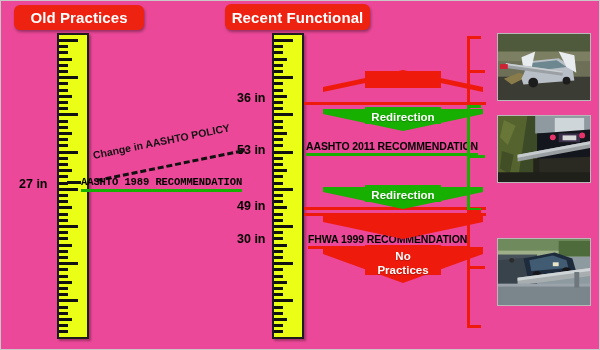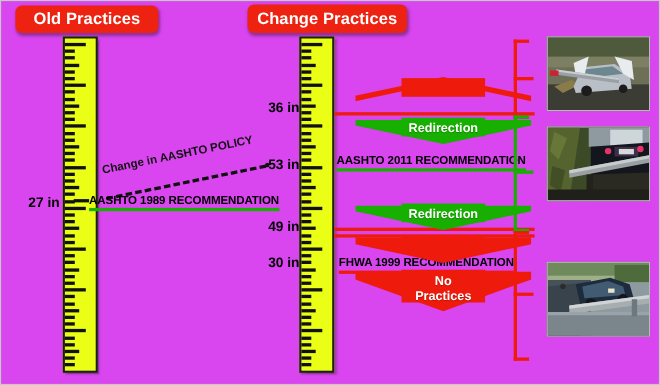--- a/index.html
+++ b/index.html
@@ -3,21 +3,21 @@
 <meta charset="utf-8">
 <style>
   html,body{margin:0;padding:0;}
   body{
     width:600px;height:350px;background:#ffffff;
     font-family:"Liberation Sans",sans-serif;
     overflow:hidden;
   }
   #stage{
     position:relative;width:600px;height:350px;
-    background:#d946ef;
+    background:#ec4899;
     box-sizing:border-box;
     border:1px solid #c8c8c8;
     overflow:hidden;
   }
 
   
   .badge{
     position:absolute;
     background:#ee2211;
     color:#ffffff;
@@ -47,21 +47,21 @@
     position:absolute;left:0;height:3px;background:#111111;
   }
   .tick.s{width:9px;}
   .tick.m{width:13px;}
   .tick.l{width:19px;}
 
   
   .meas{
     position:absolute;
     font-size:12.5px;font-weight:bold;color:#000000;
-    white-space:nowrap;text-align:center;
+    white-space:nowrap;text-align:left;
   }
   #meas-27{left:18px;top:176px;width:42px;}
   #meas-36{left:236px;top:90px;width:42px;}
   #meas-31{left:236px;top:142px;width:42px;}
   #meas-26{left:236px;top:198px;width:42px;}
   #meas-24{left:236px;top:231px;width:42px;}
 
   .pointer{position:absolute;background:#111;height:3px;width:14px;}
   #pointer-27{left:66px;top:180px;z-index:6;}
 
@@ -81,21 +81,21 @@
     transform:rotate(-11.5deg);transform-origin:left center;
   }
 
   
   .reco{
     position:absolute;
     font-size:10.5px;font-weight:bold;color:#000;
     white-space:nowrap;letter-spacing:-.1px;
     padding-bottom:1px;
   }
-  #reco-1989{left:80px;top:175px;border-bottom:3px solid #17b000;}
+  #reco-1989{left:80px;top:175px;border-bottom:3px solid #17b000;font-family:Liberation Mono, monospace;}
   #reco-2011{left:305px;top:139px;border-bottom:3px solid #17b000;}
   #reco-2008{left:307px;top:232px;border-bottom:3px solid #ee1b0c;}
 
   
   .divider{position:absolute;height:3px;}
   #div-36{left:303px;top:101px;width:182px;background:#ee1b0c;}
   #div-26a{left:303px;top:206px;width:182px;background:#ee1b0c;}
   #div-26b{left:303px;top:212px;width:182px;background:#ee1b0c;}
 
   
@@ -141,21 +141,21 @@
   #photo-2{left:496px;top:114px;width:94px;height:68px;}
   #photo-3{left:496px;top:237px;width:94px;height:68px;}
   .photo svg{display:block;width:100%;height:100%;}
 </style>
 </head>
 <body>
 
 <div id="stage">
 
   <div class="badge" id="badge-old">Old Practices</div>
-  <div class="badge" id="badge-new">Change Practices</div>
+  <div class="badge" id="badge-new">Recent Functional</div>
 
   <div class="ruler" id="ruler-left">
     <div class="ticks" id="ticks-left">
         <div class="tick l" style="top:4.0px"></div>
         <div class="tick s" style="top:10.2px"></div>
         <div class="tick s" style="top:16.4px"></div>
         <div class="tick m" style="top:22.6px"></div>
         <div class="tick s" style="top:28.8px"></div>
         <div class="tick s" style="top:35.0px"></div>
         <div class="tick l" style="top:41.2px"></div>

